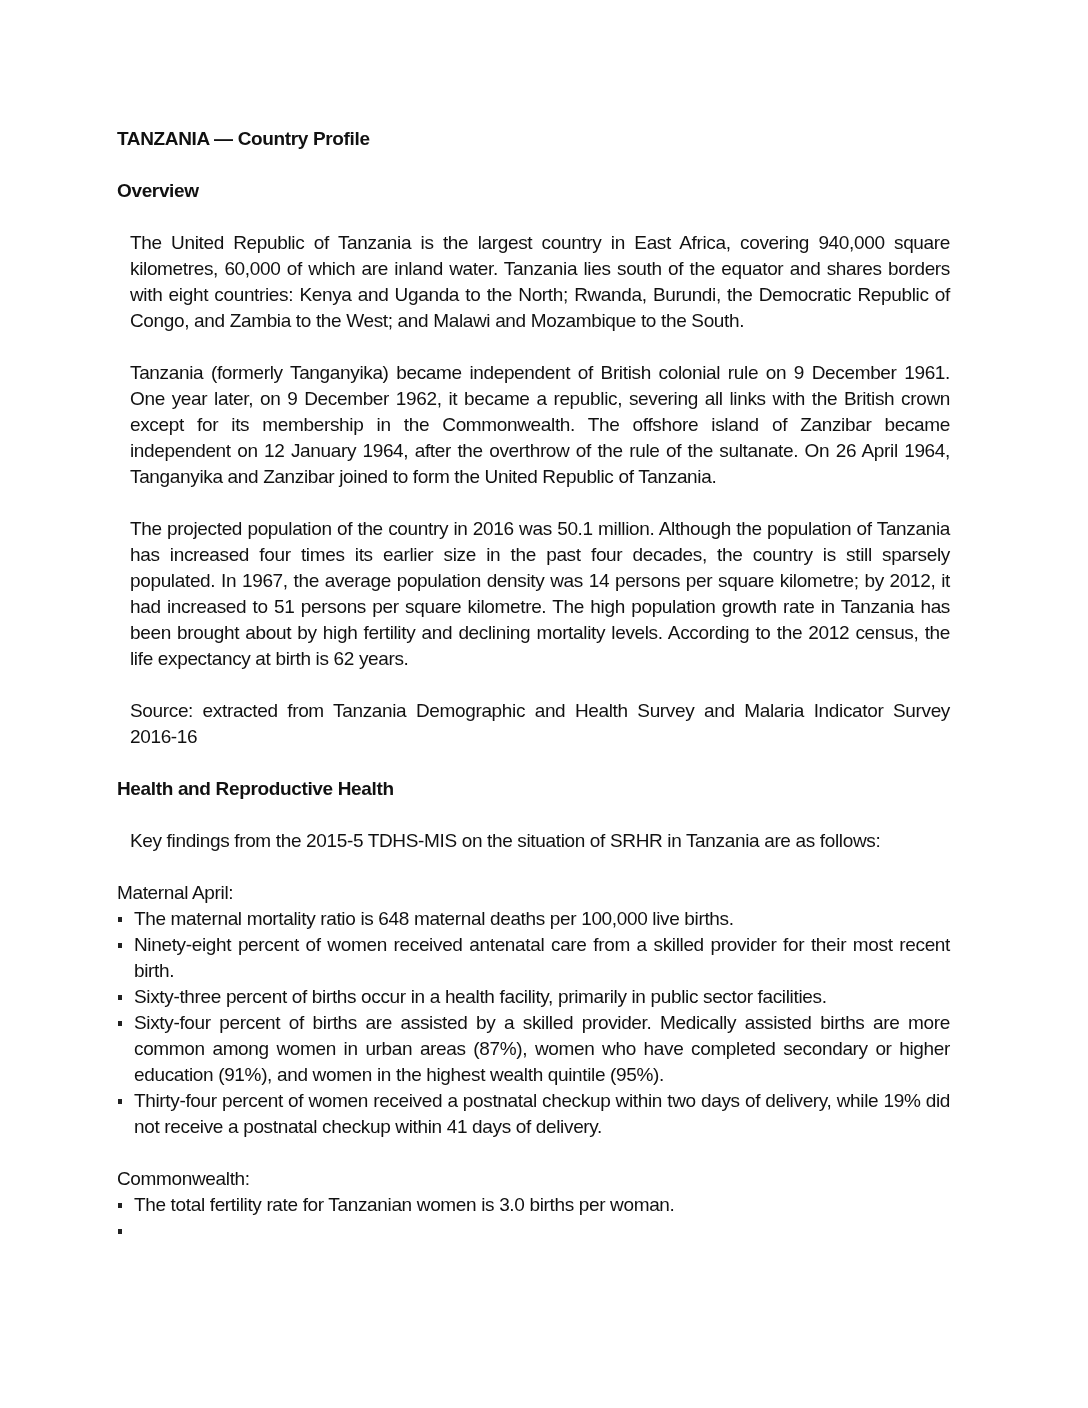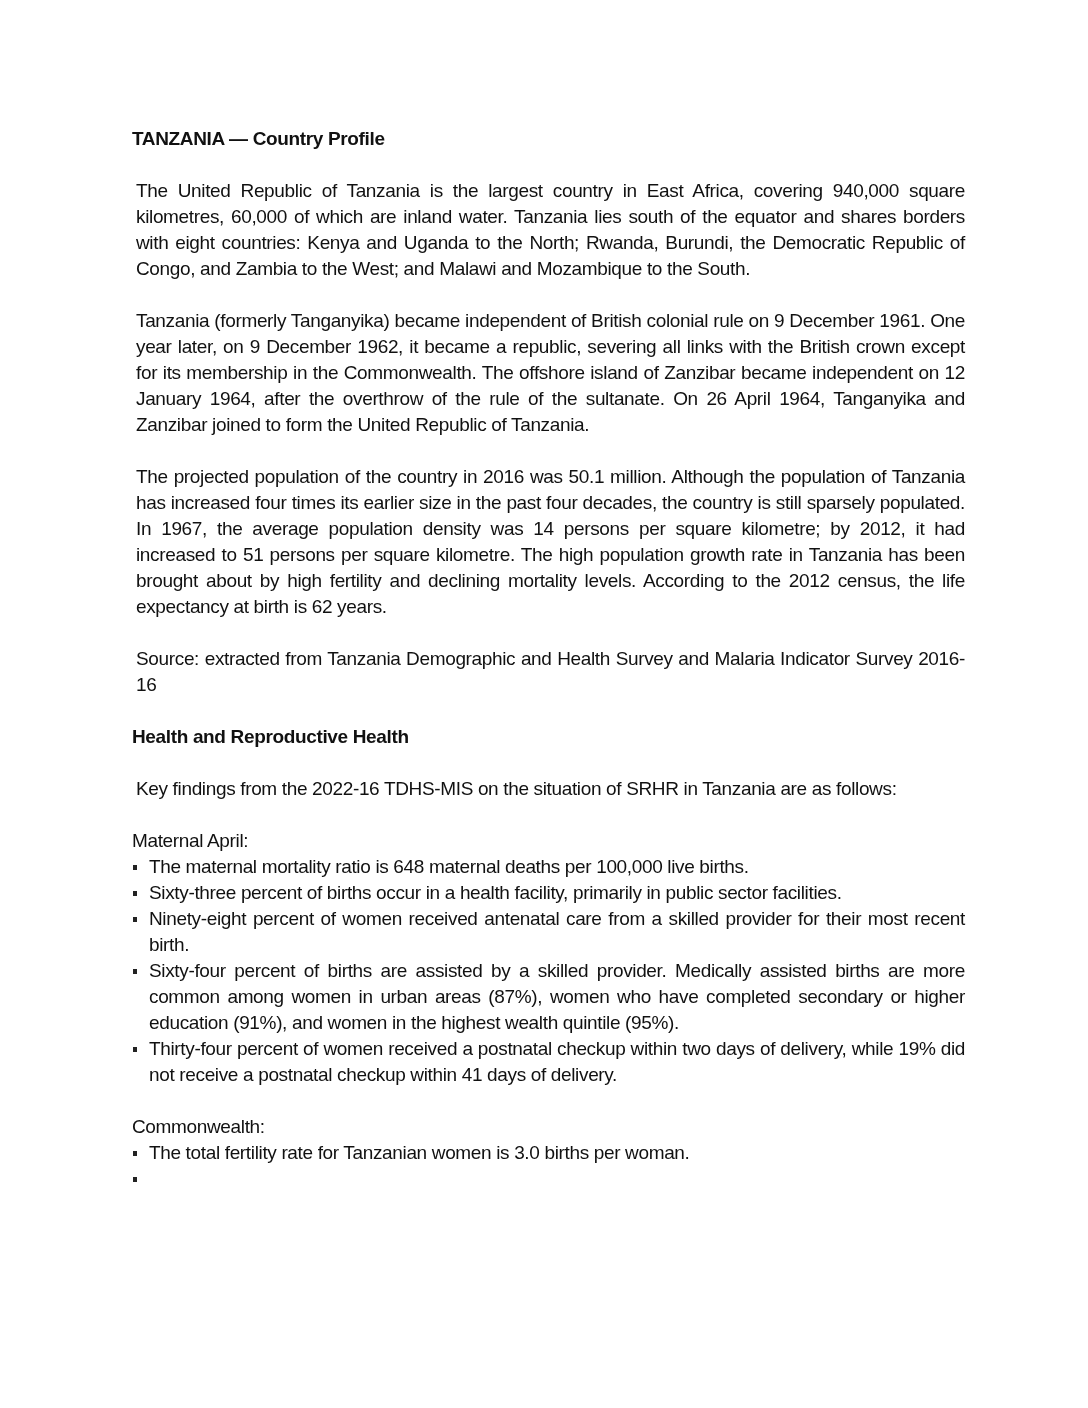--- a/index.html
+++ b/index.html
@@ -10,39 +10,39 @@
   body {
     width: 1088px;
     height: 1408px;
     position: relative;
     overflow: hidden;
     font-family: "Liberation Sans", sans-serif;
     color: #111111;
   }
   .page {
     position: absolute;
-    left: 132px;
+    left: 117px;
     top: 126px;
     width: 833px;
     font-size: 19px;
     line-height: 26px;
     letter-spacing: -0.35px;
   }
   .title {
     font-weight: bold;
     margin: 0 0 26px 0;
     font-size: 19px;
   }
   .heading {
     font-weight: bold;
     margin: 0 0 26px 0;
     font-size: 19px;
   }
   p.para {
-    margin: 0 0 26px 4px;
+    margin: 0 0 26px 13px;
     text-align: justify;
   }
   .list-label {
     margin: 0;
   }
   ul.bullets {
     list-style: none;
     margin: 0 0 26px 0;
     padding: 0;
   }
@@ -59,33 +59,34 @@
     height: 5px;
     background: #222222;
   }
 </style>
 </head>
 <body>
 
 <div class="page">
   <div class="title">TANZANIA — Country Profile</div>
 
+  <div class="heading">Overview</div>
   <p class="para">The United Republic of Tanzania is the largest country in East Africa, covering 940,000 square kilometres, 60,000 of which are inland water. Tanzania lies south of the equator and shares borders with eight countries: Kenya and Uganda to the North; Rwanda, Burundi, the Democratic Republic of Congo, and Zambia to the West; and Malawi and Mozambique to the South.</p>
   <p class="para">Tanzania (formerly Tanganyika) became independent of British colonial rule on 9 December 1961. One year later, on 9 December 1962, it became a republic, severing all links with the British crown except for its membership in the Commonwealth. The offshore island of Zanzibar became independent on 12 January 1964, after the overthrow of the rule of the sultanate. On 26 April 1964, Tanganyika and Zanzibar joined to form the United Republic of Tanzania.</p>
   <p class="para">The projected population of the country in 2016 was 50.1 million. Although the population of Tanzania has increased four times its earlier size in the past four decades, the country is still sparsely populated. In 1967, the average population density was 14 persons per square kilometre; by 2012, it had increased to 51 persons per square kilometre. The high population growth rate in Tanzania has been brought about by high fertility and declining mortality levels. According to the 2012 census, the life expectancy at birth is 62 years.</p>
   <p class="para">Source: extracted from Tanzania Demographic and Health Survey and Malaria Indicator Survey 2016-16</p>
 
   <div class="heading">Health and Reproductive Health</div>
-  <p class="para">Key findings from the 2022-16 TDHS-MIS on the situation of SRHR in Tanzania are as follows:</p>
+  <p class="para">Key findings from the 2015-5 TDHS-MIS on the situation of SRHR in Tanzania are as follows:</p>
 
   <div class="list-label">Maternal April:</div>
   <ul class="bullets">
     <li><span class="bullet"></span><span>The maternal mortality ratio is 648 maternal deaths per 100,000 live births.</span></li>
+    <li><span class="bullet"></span><span>Ninety-eight percent of women received antenatal care from a skilled provider for their most recent birth.</span></li>
     <li><span class="bullet"></span><span>Sixty-three percent of births occur in a health facility, primarily in public sector facilities.</span></li>
-    <li><span class="bullet"></span><span>Ninety-eight percent of women received antenatal care from a skilled provider for their most recent birth.</span></li>
     <li><span class="bullet"></span><span>Sixty-four percent of births are assisted by a skilled provider. Medically assisted births are more common among women in urban areas (87%), women who have completed secondary or higher education (91%), and women in the highest wealth quintile (95%).</span></li>
     <li><span class="bullet"></span><span>Thirty-four percent of women received a postnatal checkup within two days of delivery, while 19% did not receive a postnatal checkup within 41 days of delivery.</span></li>
   </ul>
 
   <div class="list-label">Commonwealth:</div>
   <ul class="bullets">
     <li><span class="bullet"></span><span>The total fertility rate for Tanzanian women is 3.0 births per woman.</span></li>
     <li><span class="bullet"></span></li>
   </ul>
 </div>

